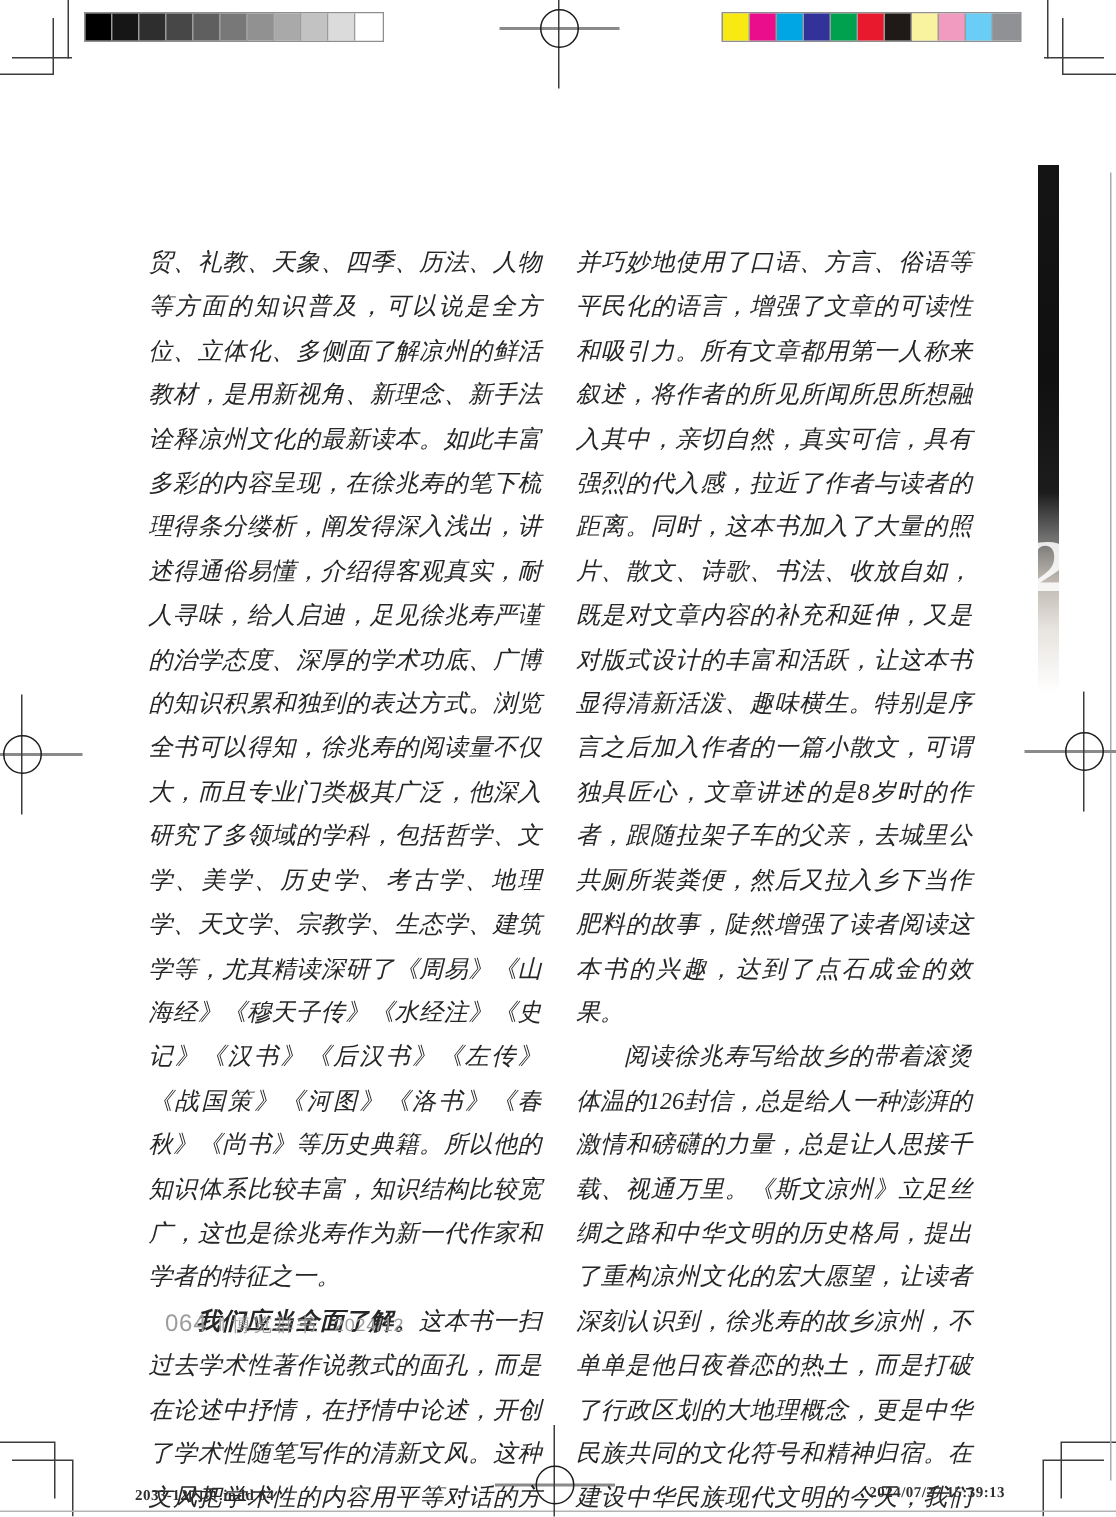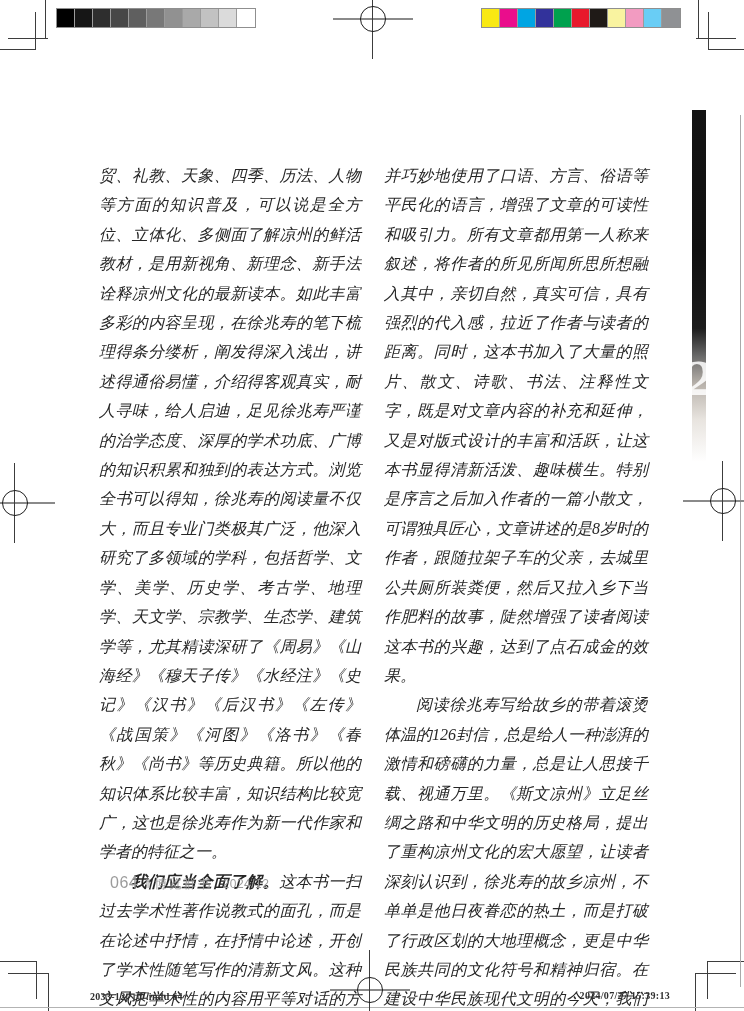--- a/index.html
+++ b/index.html
@@ -132,21 +132,21 @@
   <div class="bleed-strip">
     <span class="bleed-glyph">2</span>
   </div>
 
   <div class="col col-left">
     <p>贸、礼教、天象、四季、历法、人物等方面的知识普及，可以说是全方位、立体化、多侧面了解凉州的鲜活教材，是用新视角、新理念、新手法诠释凉州文化的最新读本。如此丰富多彩的内容呈现，在徐兆寿的笔下梳理得条分缕析，阐发得深入浅出，讲述得通俗易懂，介绍得客观真实，耐人寻味，给人启迪，足见徐兆寿严谨的治学态度、深厚的学术功底、广博的知识积累和独到的表达方式。浏览全书可以得知，徐兆寿的阅读量不仅大，而且专业门类极其广泛，他深入研究了多领域的学科，包括哲学、文学、美学、历史学、考古学、地理学、天文学、宗教学、生态学、建筑学等，尤其精读深研了《周易》《山海经》《穆天子传》《水经注》《史记》《汉书》《后汉书》《左传》《战国策》《河图》《洛书》《春秋》《尚书》等历史典籍。所以他的知识体系比较丰富，知识结构比较宽广，这也是徐兆寿作为新一代作家和学者的特征之一。</p>
     <p class="indent"><span class="lead-bold">我们应当全面了解。</span><span>这本书一扫过去学术性著作说教式的面孔，而是在论述中抒情，在抒情中论述，开创了学术性随笔写作的清新文风。这种文风把学术性的内容用平等对话的方式来表达，既平实又活泼，既聚焦又发散，学术思想充分彰显，情感抒发真挚充沛，文字具有鲜活的张力，读起来轻松愉悦、和暖舒畅，像一泓清泉汩汩而来，沁人心扉。《寻觅河西走廊的历史》《凉州知识分子的风度》等立意厚重的文章，在徐兆寿的娓娓道来中，显得举重若轻、收放自如，足见其写作文风的独特和驾驭文字的功力。大部分文章采用讲故事的手法来展开，</span></p>
   </div>
 
   <div class="col col-right">
-    <p>并巧妙地使用了口语、方言、俗语等平民化的语言，增强了文章的可读性和吸引力。所有文章都用第一人称来叙述，将作者的所见所闻所思所想融入其中，亲切自然，真实可信，具有强烈的代入感，拉近了作者与读者的距离。同时，这本书加入了大量的照片、散文、诗歌、书法、注释性文字，既是对文章内容的补充和延伸，又是对版式设计的丰富和活跃，让这本书显得清新活泼、趣味横生。特别是序言之后加入作者的一篇小散文，可谓独具匠心，文章讲述的是8岁时的作者，跟随拉架子车的父亲，去城里公共厕所装粪便，然后又拉入乡下当作肥料的故事，陡然增强了读者阅读这本书的兴趣，达到了点石成金的效果。</p>
+    <p>并巧妙地使用了口语、方言、俗语等平民化的语言，增强了文章的可读性和吸引力。所有文章都用第一人称来叙述，将作者的所见所闻所思所想融入其中，亲切自然，真实可信，具有强烈的代入感，拉近了作者与读者的距离。同时，这本书加入了大量的照片、散文、诗歌、书法、收放自如，既是对文章内容的补充和延伸，又是对版式设计的丰富和活跃，让这本书显得清新活泼、趣味横生。特别是序言之后加入作者的一篇小散文，可谓独具匠心，文章讲述的是8岁时的作者，跟随拉架子车的父亲，去城里公共厕所装粪便，然后又拉入乡下当作肥料的故事，陡然增强了读者阅读这本书的兴趣，达到了点石成金的效果。</p>
     <p class="indent">阅读徐兆寿写给故乡的带着滚烫体温的126封信，总是给人一种澎湃的激情和磅礴的力量，总是让人思接千载、视通万里。《斯文凉州》立足丝绸之路和中华文明的历史格局，提出了重构凉州文化的宏大愿望，让读者深刻认识到，徐兆寿的故乡凉州，不单单是他日夜眷恋的热土，而是打破了行政区划的大地理概念，更是中华民族共同的文化符号和精神归宿。在建设中华民族现代文明的今天，我们应当全面了解、认识、重构凉州文化，真正做到创造性转化、创新性发展。认识了这本书的价值，也就认识了作者的价值，徐兆寿不仅是一位优秀的文化学者、教授、作家，而且也是一位有智慧、有见地的历史学家。</p>
 
   </div>
 
   <div class="folio">
     <span class="folio-num">064</span>
     <span class="folio-div">‖</span>
     <span class="folio-journal">博览群书</span>
     <span class="folio-issue">2024/12</span>
   </div>

